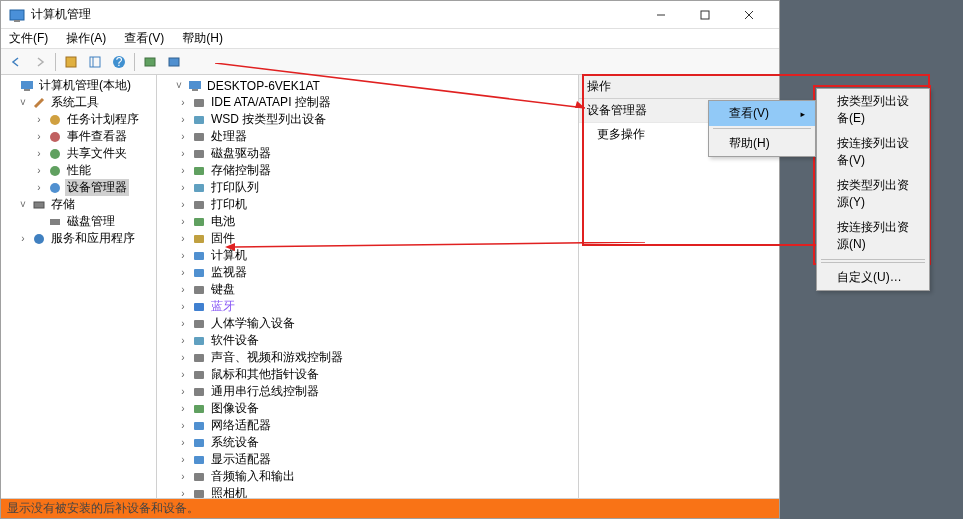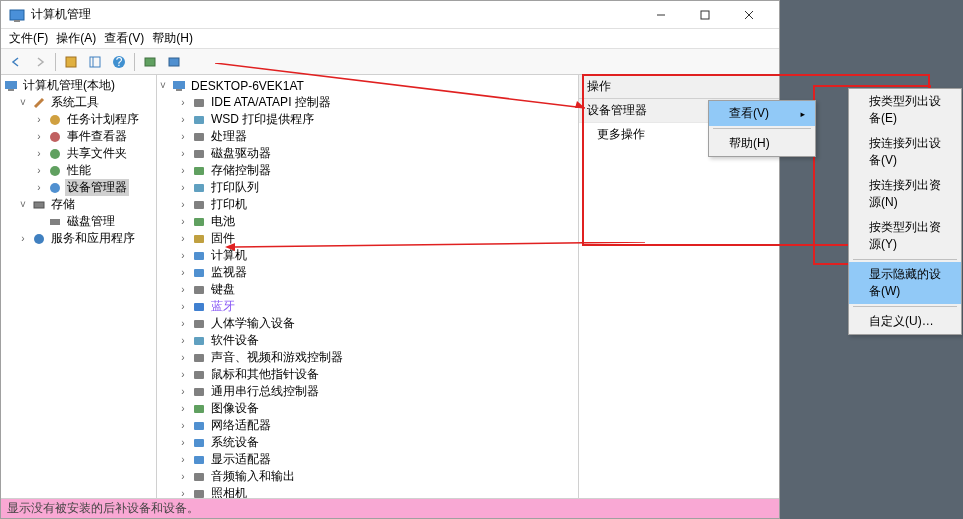--- a/index.html
+++ b/index.html
@@ -3,48 +3,48 @@
 <meta charset="utf-8">
 <style>
 * { margin: 0; padding: 0; box-sizing: border-box; font-family: "Microsoft YaHei", sans-serif; font-size: 12px; }
 body { background: #5a6570; width: 963px; height: 519px; overflow: hidden; position: relative; }
 .window { position: absolute; left: 0; top: 0; width: 780px; height: 519px; background: #fff; border: 1px solid #a0a0a0; }
 .titlebar { height: 28px; background: #fff; display: flex; align-items: center; padding: 0 8px; border-bottom: 1px solid #e0e0e0; }
 .titlebar-icon { width: 16px; height: 16px; margin-right: 6px; }
 .titlebar-title { flex: 1; }
 .win-controls { display: flex; gap: 0; }
 .win-btn { width: 44px; height: 26px; display: flex; align-items: center; justify-content: center; cursor: default; }
-.menubar { height: 20px; display: flex; align-items: flex-end; padding: 0 4px; border-bottom: 1px solid #e0e0e0; }
+.menubar { height: 20px; display: flex; align-items: flex-end; padding: 0 4px; gap: 10px; border-bottom: 1px solid #e0e0e0; }
 .menu-item { padding: 1px 4px; cursor: default; }
 .toolbar { height: 26px; display: flex; align-items: center; padding: 0 4px; gap: 2px; border-bottom: 1px solid #d0d0d0; background: #f8f8f8; }
 .tool-btn { width: 22px; height: 22px; display: flex; align-items: center; justify-content: center; border: 1px solid transparent; }
 .tool-sep { width: 1px; height: 18px; background: #c0c0c0; margin: 0 2px; }
 .content { display: flex; height: calc(100% - 28px - 20px - 26px - 20px); }
 .left-pane { width: 156px; border-right: 1px solid #d0d0d0; overflow: hidden; padding: 2px 0; }
 .middle-pane { flex: 1; border-right: 1px solid #d0d0d0; overflow: hidden; padding: 2px 0; position: relative; }
 .right-pane { width: 200px; overflow: hidden; }
-.tree-item { display: flex; align-items: center; height: 17px; padding-left: 0; white-space: nowrap; }
+.tree-item { display: flex; align-items: center; height: 17px; padding-left: 16px; white-space: nowrap; }
 .tree-toggle { width: 12px; height: 12px; display: flex; align-items: center; justify-content: center; color: #666; font-size: 10px; }
 .tree-icon { width: 16px; height: 16px; margin: 0 2px; display: flex; align-items: center; justify-content: center; }
 .tree-label { padding: 0 2px; }
 .tree-label.selected-left { background: #d0d0d0; }
 .tree-label.selected-blue { color: #8b5cf6; }
 .indent-1 { padding-left: 16px; }
 .indent-2 { padding-left: 32px; }
 .mid-indent { padding-left: 20px; }
-.statusbar { height: 20px; border-top: 1px solid #d0d0d0; display: flex; align-items: center; padding: 0 6px; color: #444; background: #f9a8d4; }
+.statusbar { height: 20px; border-top: 1px solid #d0d0d0; display: flex; align-items: center; padding: 0 6px; color: #444; background: #f97316; }
 .actions-header { background: #f0f0f0; border-bottom: 1px solid #d0d0d0; padding: 3px 8px; font-weight: normal; }
 .actions-subheader { background: #f0f0f0; padding: 3px 8px; display: flex; justify-content: space-between; align-items: center; border-bottom: 1px solid #e8e8e8; }
 .actions-link { padding: 3px 18px; cursor: default; }
 .red-box { position: absolute; border: 2px solid #e02020; pointer-events: none; }
 .red-box-1 { left: 582px; top: 74px; width: 348px; height: 172px; }
 .red-box-2 { left: 813px; top: 85px; width: 118px; height: 180px; }
 .submenu { position: absolute; background: #f0f0f0; border: 1px solid #a0a0a0; box-shadow: 2px 2px 4px rgba(0,0,0,0.2); }
 .submenu-1 { left: 708px; top: 100px; width: 108px; }
-.submenu-2 { left: 848px; top: 88px; width: 114px; }
+.submenu-2 { left: 816px; top: 88px; width: 114px; }
 .submenu-item { padding: 4px 10px 4px 20px; display: flex; justify-content: space-between; align-items: center; cursor: default; }
 .submenu-item.highlight { background: #91c9f7; }
 .submenu-sep { height: 1px; background: #c0c0c0; margin: 2px 4px; }
 .arrow-right { font-size: 9px; }
 svg { display: block; }
 .arrow-line { position: absolute; pointer-events: none; }
 </style>
 </head>
 <body>
 
@@ -245,21 +245,21 @@
             </span>
        <span class="tree-label ">IDE ATA/ATAPI 控制器</span>
      </div>
           <div class="tree-item mid-indent">
        <span class="tree-toggle">›</span>
        <span class="tree-icon">
               <svg width="14" height="14">
                 <rect x="2" y="3" width="10" height="8" fill="#60a0c0" rx="1"></rect>
               </svg>
             </span>
-       <span class="tree-label ">WSD 打印提供程序</span>
+       <span class="tree-label ">WSD 按类型列出设备</span>
      </div>
           <div class="tree-item mid-indent">
        <span class="tree-toggle">›</span>
        <span class="tree-icon">
               <svg width="14" height="14">
                 <rect x="2" y="3" width="10" height="8" fill="#808080" rx="1"></rect>
               </svg>
             </span>
        <span class="tree-label ">处理器</span>
      </div>
@@ -498,27 +498,24 @@
 
 <div class="submenu submenu-2">
   <div id="submenu2-items">
       <div class="submenu-item">
        <span>按类型列出设备(E)</span>
      </div>
       <div class="submenu-item">
        <span>按连接列出设备(V)</span>
      </div>
       <div class="submenu-item">
+       <span>按类型列出资源(Y)</span>
+     </div>
+      <div class="submenu-item">
        <span>按连接列出资源(N)</span>
-     </div>
-      <div class="submenu-item">
-       <span>按类型列出资源(Y)</span>
      </div>
     </div>
   <div class="submenu-sep"></div>
-  <div class="submenu-item highlight">
-    <span>显示隐藏的设备(W)</span>
-  </div>
   <div class="submenu-sep"></div>
   <div class="submenu-item">
     <span>自定义(U)…</span>
   </div>
 </div>
 
 </body></html>

